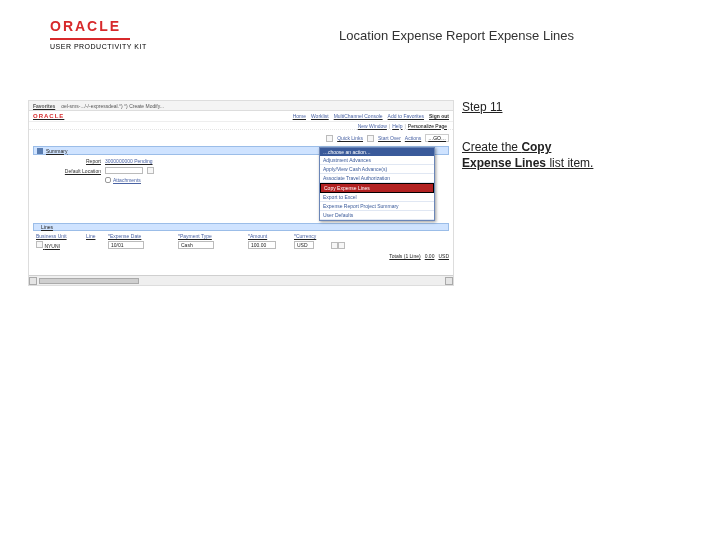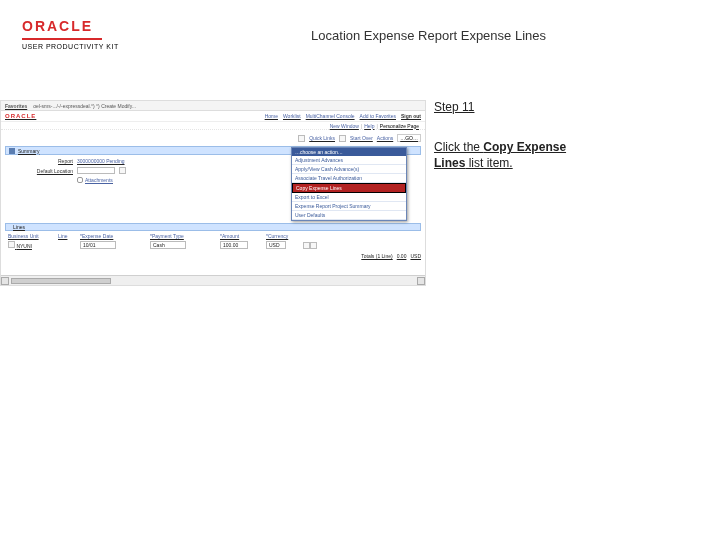--- a/index.html
+++ b/index.html
@@ -6,21 +6,21 @@
   body {
     margin: 0;
     width: 720px;
     height: 540px;
     background: #fff;
     font-family: Arial, Helvetica, sans-serif;
     font-size: 11px;
     color: #222;
     overflow: hidden;
   }
-  .page { width: 574px; height: 540px; position: relative; }
+  .page { width: 574px; height: 540px; position: relative; margin-left: 28px; }
 
   
   .header { display: flex; align-items: flex-start; padding: 18px 18px 0 22px; }
   .logo { display: flex; flex-direction: column; align-items: flex-start; }
   .logo-mark { font-weight: bold; font-size: 14px; color: #d7292b; letter-spacing: 2px; }
   .logo-line { width: 80px; border-top: 2px solid #d7292b; margin: 4px 0 3px 0; }
   .logo-sub { font-size: 7px; letter-spacing: 0.5px; color: #000; }
 
   .title { margin-left: auto; padding-right: 10px; font-size: 13px; color: #333; padding-top: 10px; }
 
@@ -256,18 +256,18 @@
           <div class="arr" style="margin-left:0"></div>
           <div class="thumb"></div>
           <div class="arr"></div>
         </div>
       </div>
     </div>
 
     <div class="right">
       <div class="step">Step 11</div>
       <div class="instr">
-        <span>Click the </span><b>Copy Expense Lines</b><span> list item.</span>
+        <span>Create the </span><b>Copy Expense Lines</b><span> list item.</span>
       </div>
     </div>
 
   </div>
 </div>
 
 </body></html>

